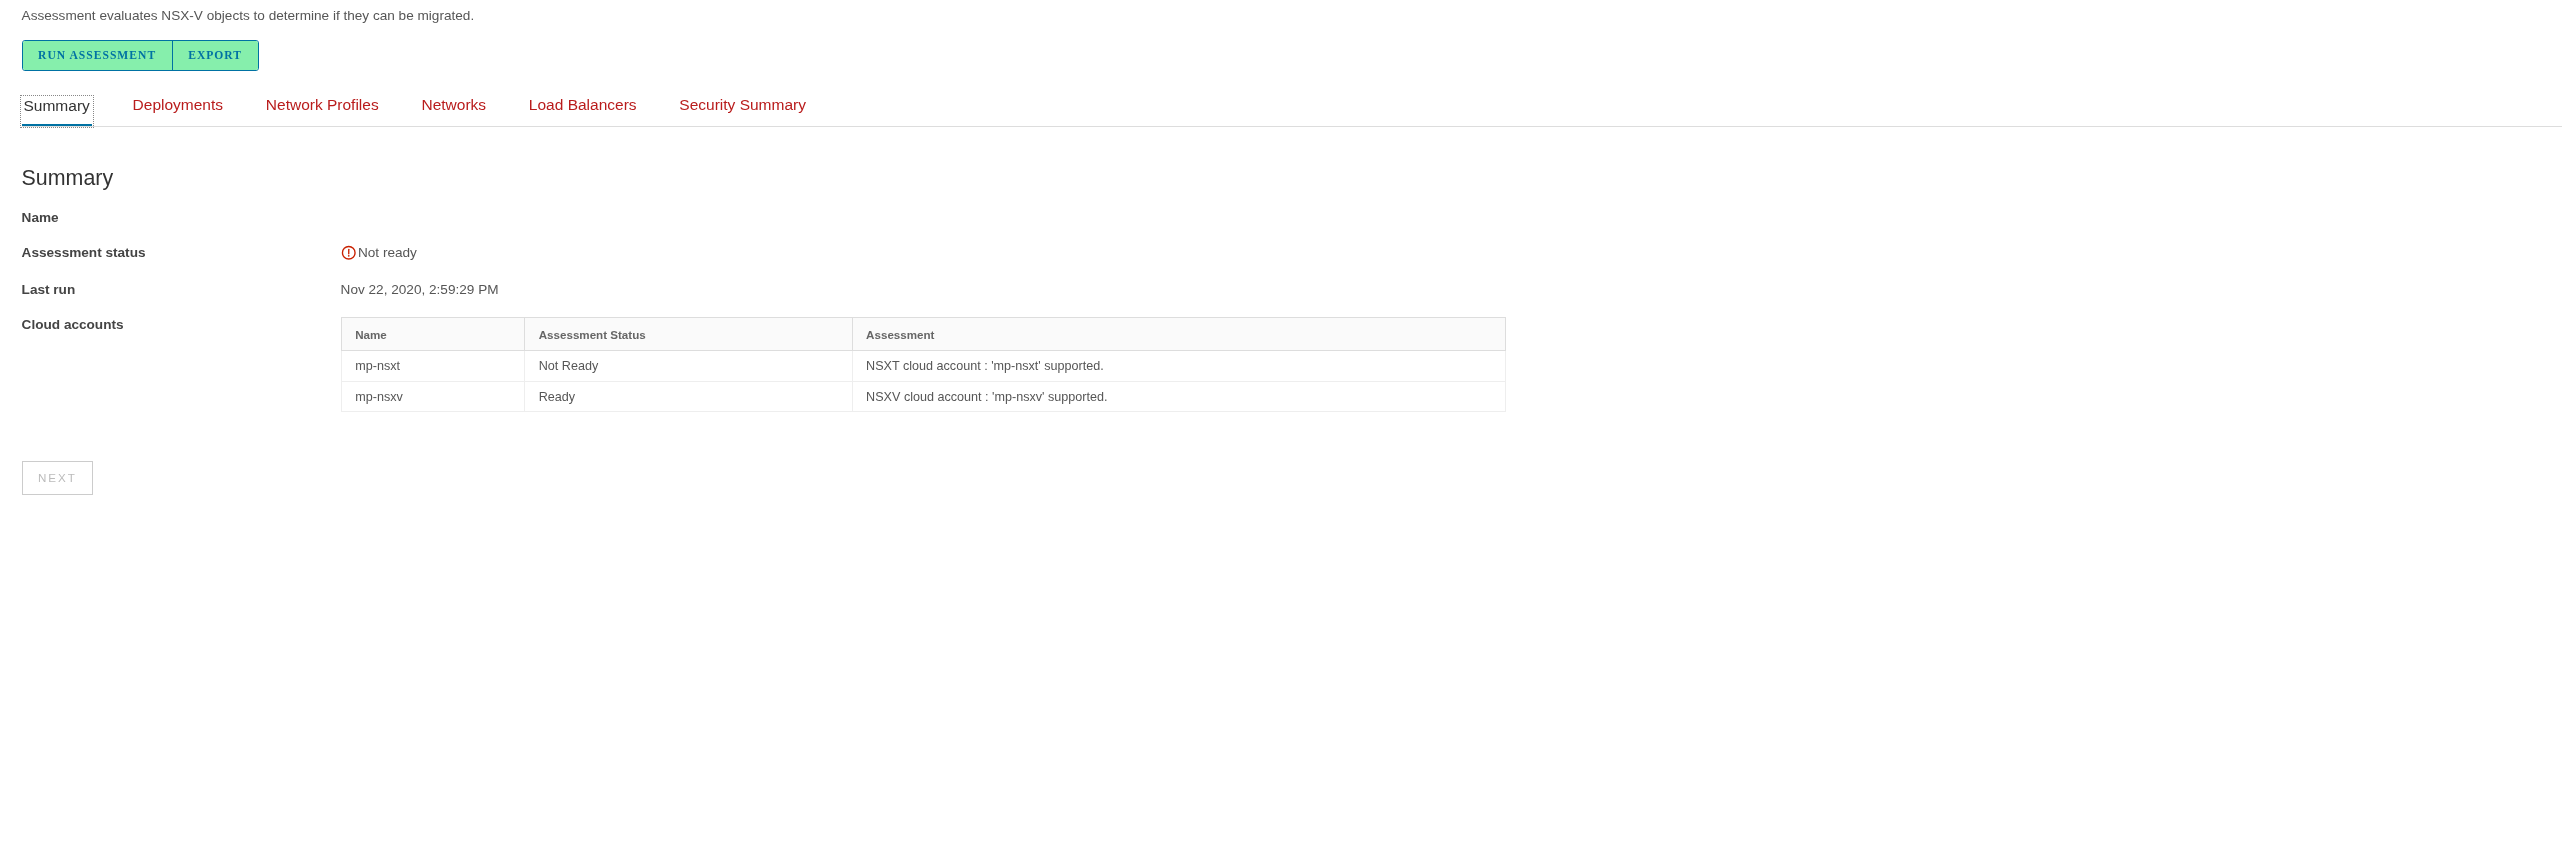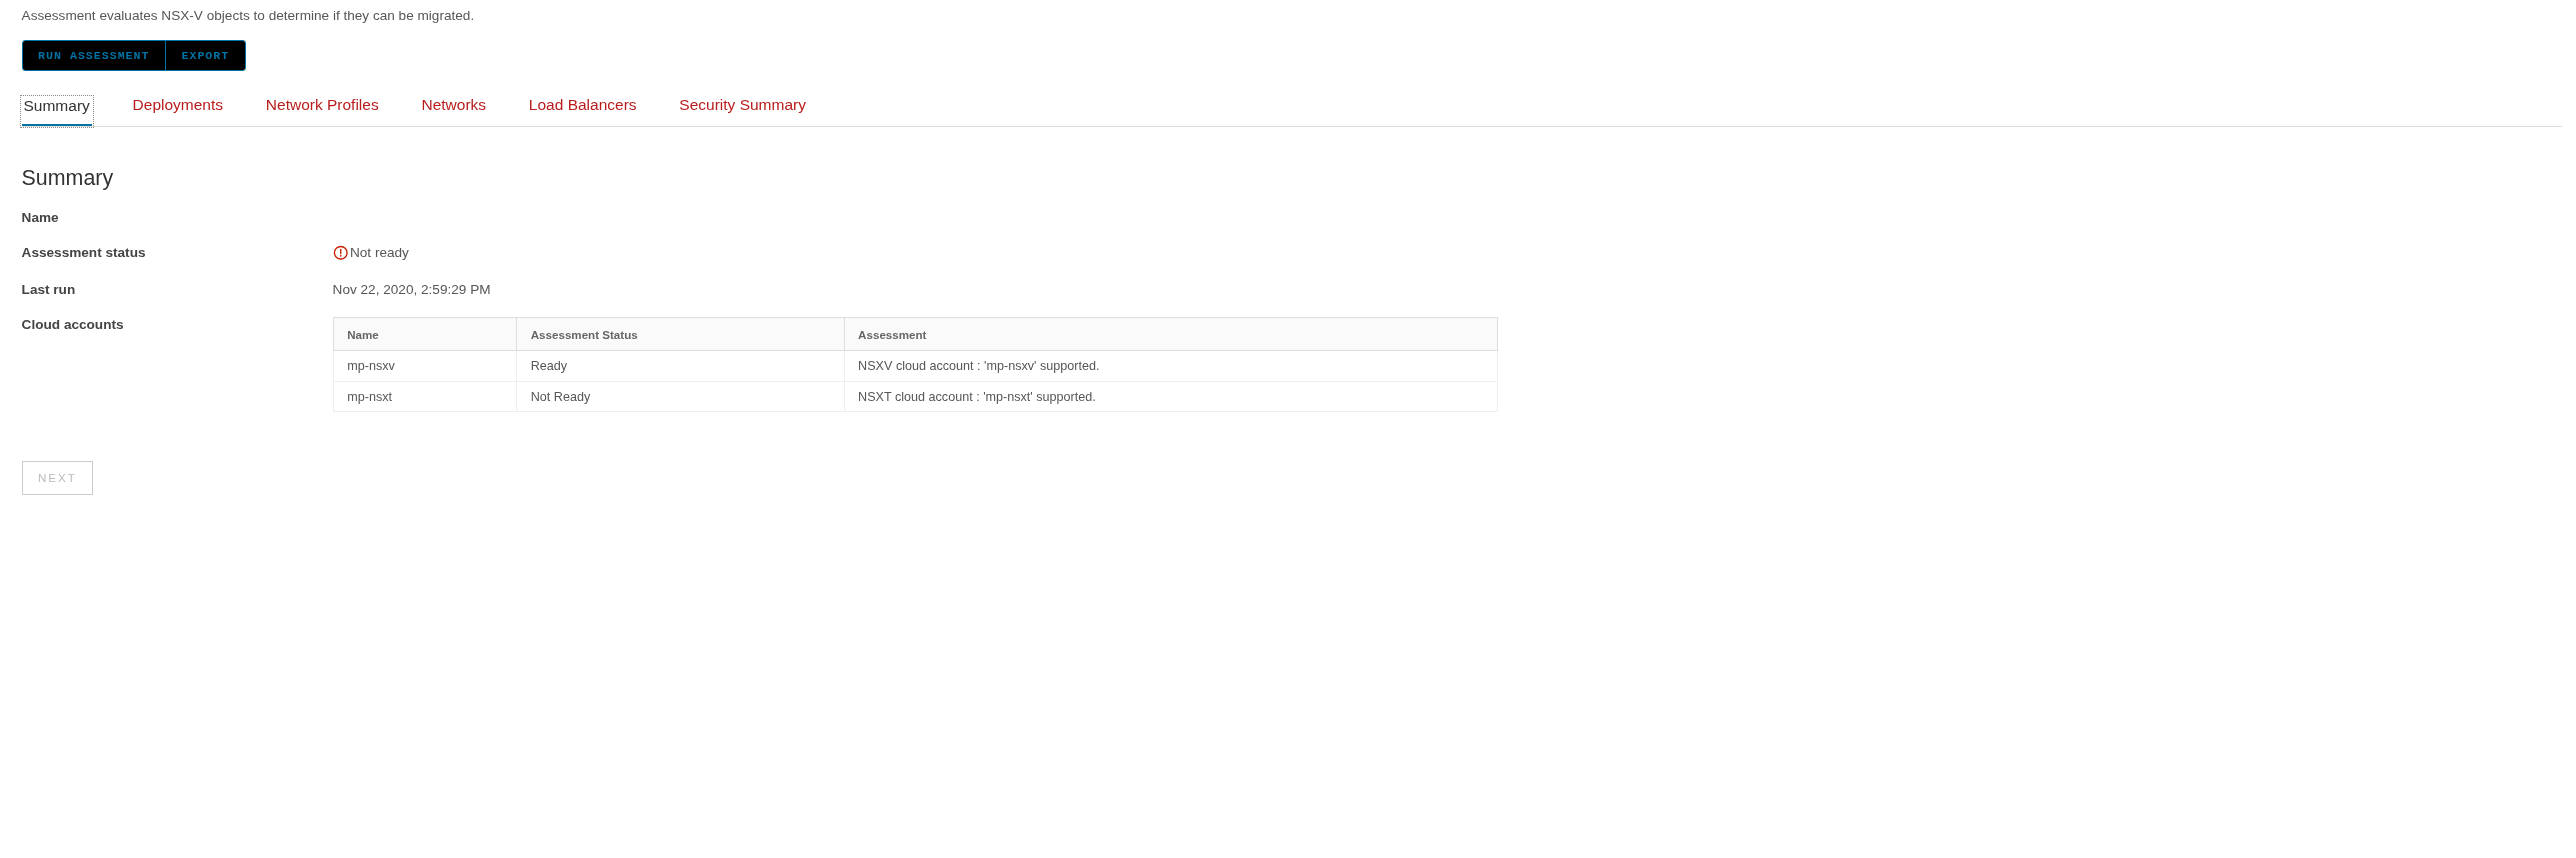--- a/index.html
+++ b/index.html
@@ -20,29 +20,29 @@
     color: #565656;
     margin-bottom: 17.5px;
   }
   .btn-group {
     display: inline-flex;
     border: 1px solid #0072a3;
     border-radius: 2.9px;
     overflow: hidden;
   }
   .btn-group button {
-    background: #000000;
+    background: #86efac;
     color: #0072a3;
     border: none;
     font-size: 11.6px;
     font-weight: 600;
     letter-spacing: 1px;
     padding: 7.8px 15.5px;
     cursor: pointer;
-    font-family: Liberation Mono, monospace;
+    font-family: Liberation Serif, serif;
   }
   .btn-group button + button {
     border-left: 1px solid #0072a3;
     text-align: right;
   }
   .tabs {
     display: flex;
     gap: 39px;
     margin-top: 21.4px;
     border-bottom: 1px solid #dddddd;
@@ -67,20 +67,21 @@
     font-size: 21.4px;
     font-weight: 400;
     color: #333333;
     margin-top: 39px;
     margin-bottom: 19.4px;
   }
   .kv-row {
     display: flex;
     align-items: flex-start;
     margin-bottom: 19.4px;
+    gap: 8px;
   }
   .kv-label {
     width: 311px;
     font-weight: 600;
     color: #444;
     font-size: 13.6px;
     flex-shrink: 0;
   }
   .kv-value {
     font-size: 13.6px;
@@ -184,29 +185,29 @@
       <table class="accounts">
         <thead>
           <tr>
             <th>Name</th>
             <th>Assessment Status</th>
             <th>Assessment</th>
           </tr>
         </thead>
         <tbody>
           <tr>
+            <td>mp-nsxt</td>
+            <td>Not Ready</td>
+            <td>NSXT cloud account : 'mp-nsxt' supported.</td>
+          </tr>
+          <tr>
             <td>mp-nsxv</td>
             <td>Ready</td>
             <td>NSXV cloud account : 'mp-nsxv' supported.</td>
           </tr>
-          <tr>
-            <td>mp-nsxt</td>
-            <td>Not Ready</td>
-            <td>NSXT cloud account : 'mp-nsxt' supported.</td>
-          </tr>
         </tbody>
       </table>
     </div>
   </div>
 
   <button class="next-btn" disabled="">NEXT</button>
 
 </div>
 
 

